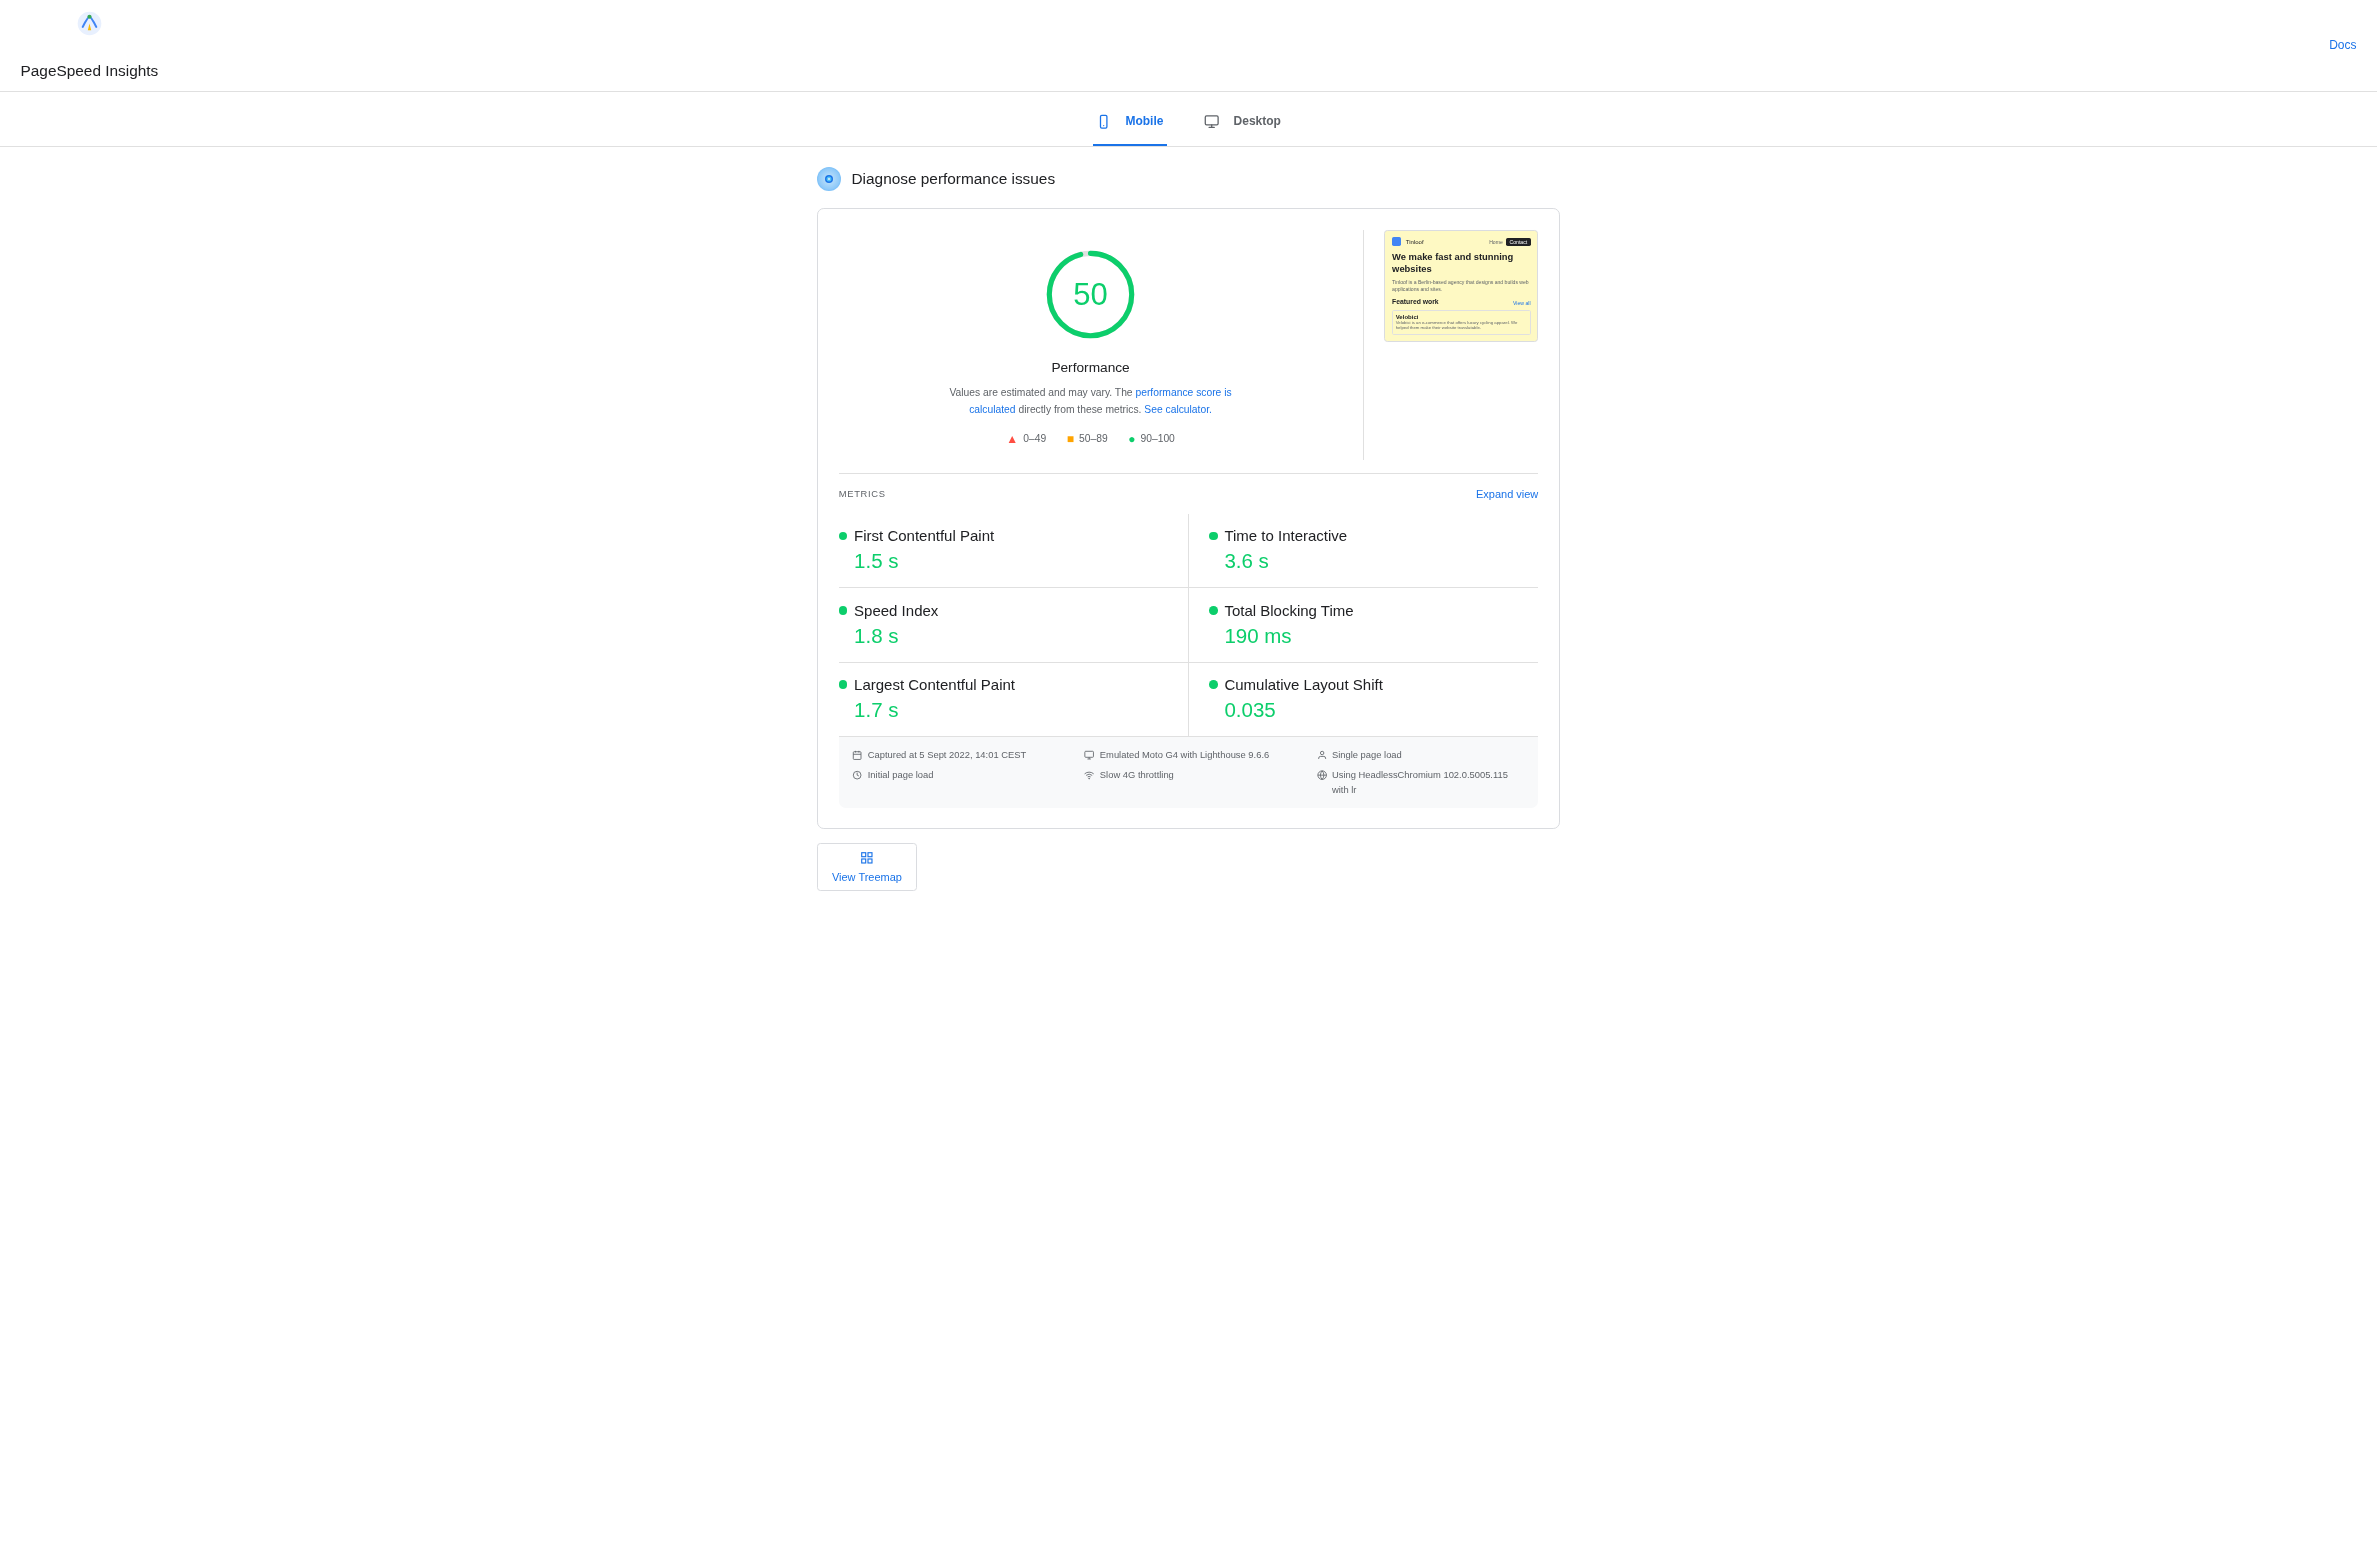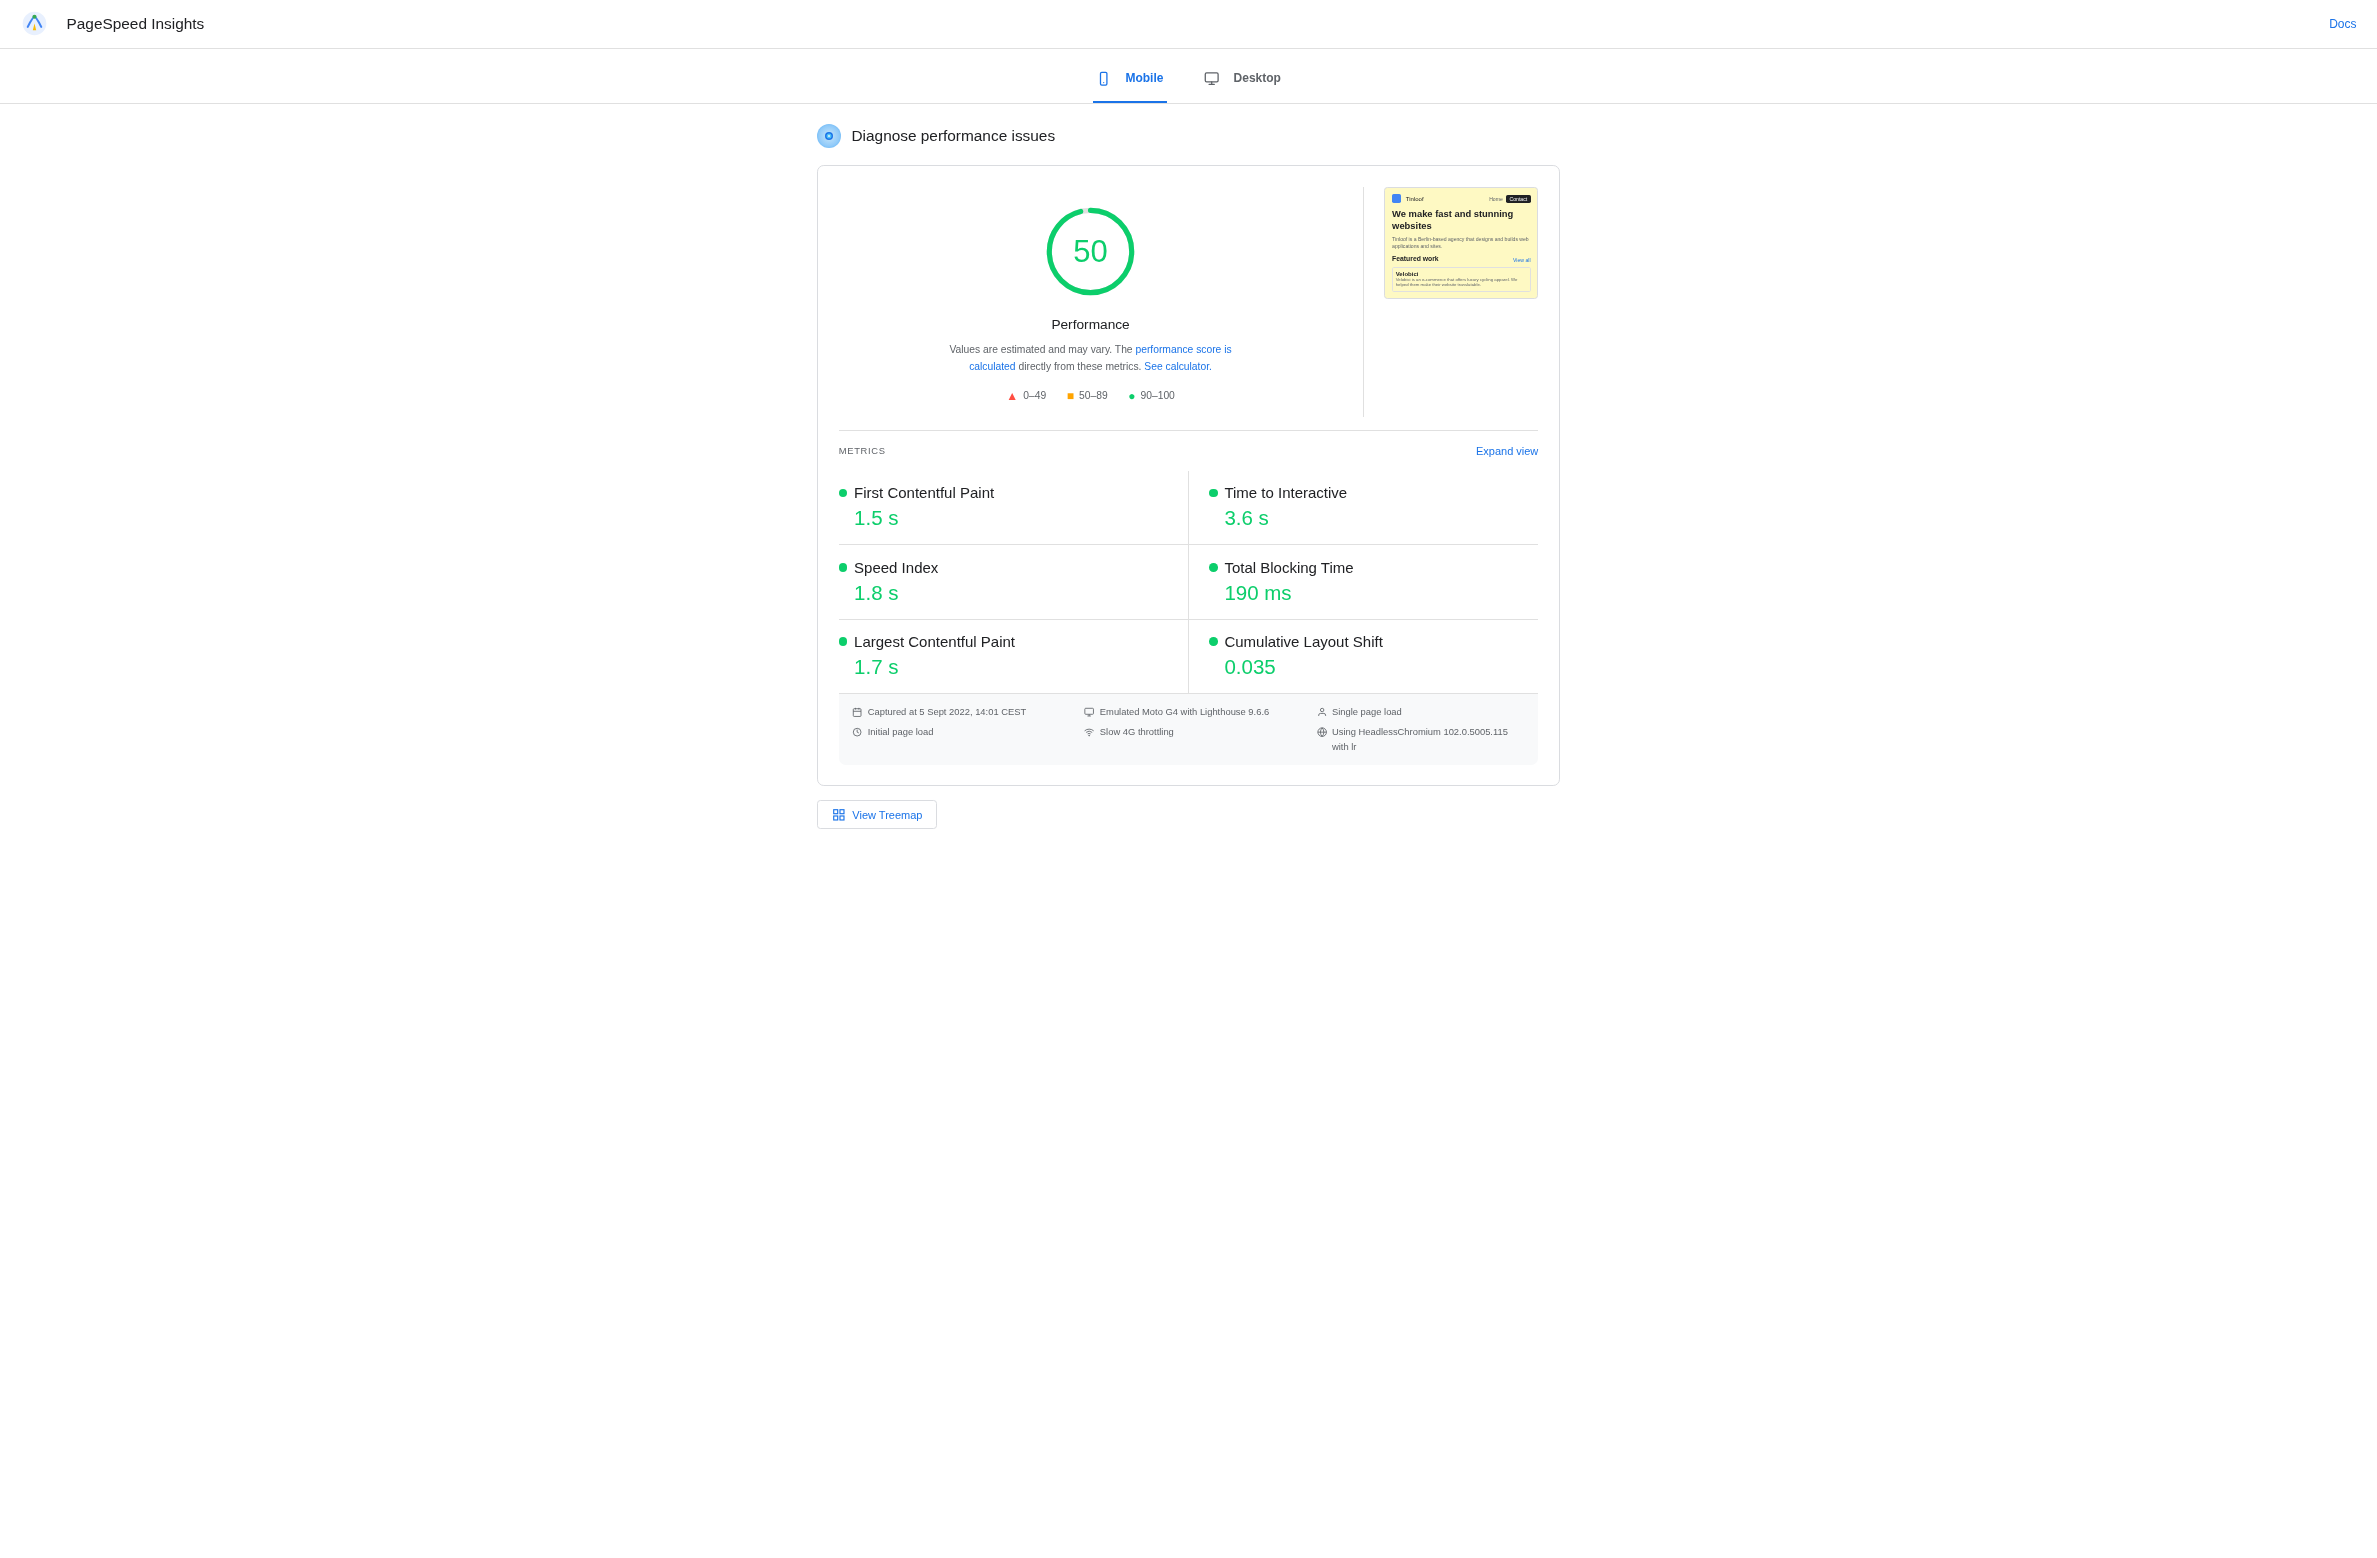--- a/index.html
+++ b/index.html
@@ -9,21 +9,22 @@
     .header {
       display: flex;
       align-items: center;
       justify-content: space-between;
       padding: 10.3px 20.5px;
       border-bottom: 0.9px solid #e0e0e0;
     }
     .header-left {
       display: flex;
       align-items: center;
-      gap: 19px;
+      gap: 25px;
+      flex-direction: column;
     }
     .logo-icon {
       width: 27px;
       height: 27px;
     }
     .app-title {
       font-size: 15.4px;
       font-weight: 400;
       color: #202124;
     }
@@ -367,20 +368,21 @@
       align-items: center;
       gap: 6.8px;
       border: 0.9px solid #dadce0;
       border-radius: 3.4px;
       padding: 6.8px 13.7px;
       font-size: 11px;
       color: #1a73e8;
       cursor: pointer;
       background: #fff;
       font-weight: 500;
+      flex-direction: column;
     }
 
     .featured-row {
       display: flex;
       justify-content: space-between;
       align-items: center;
       margin-bottom: 3.4px;
     }
   </style>
 </head>

